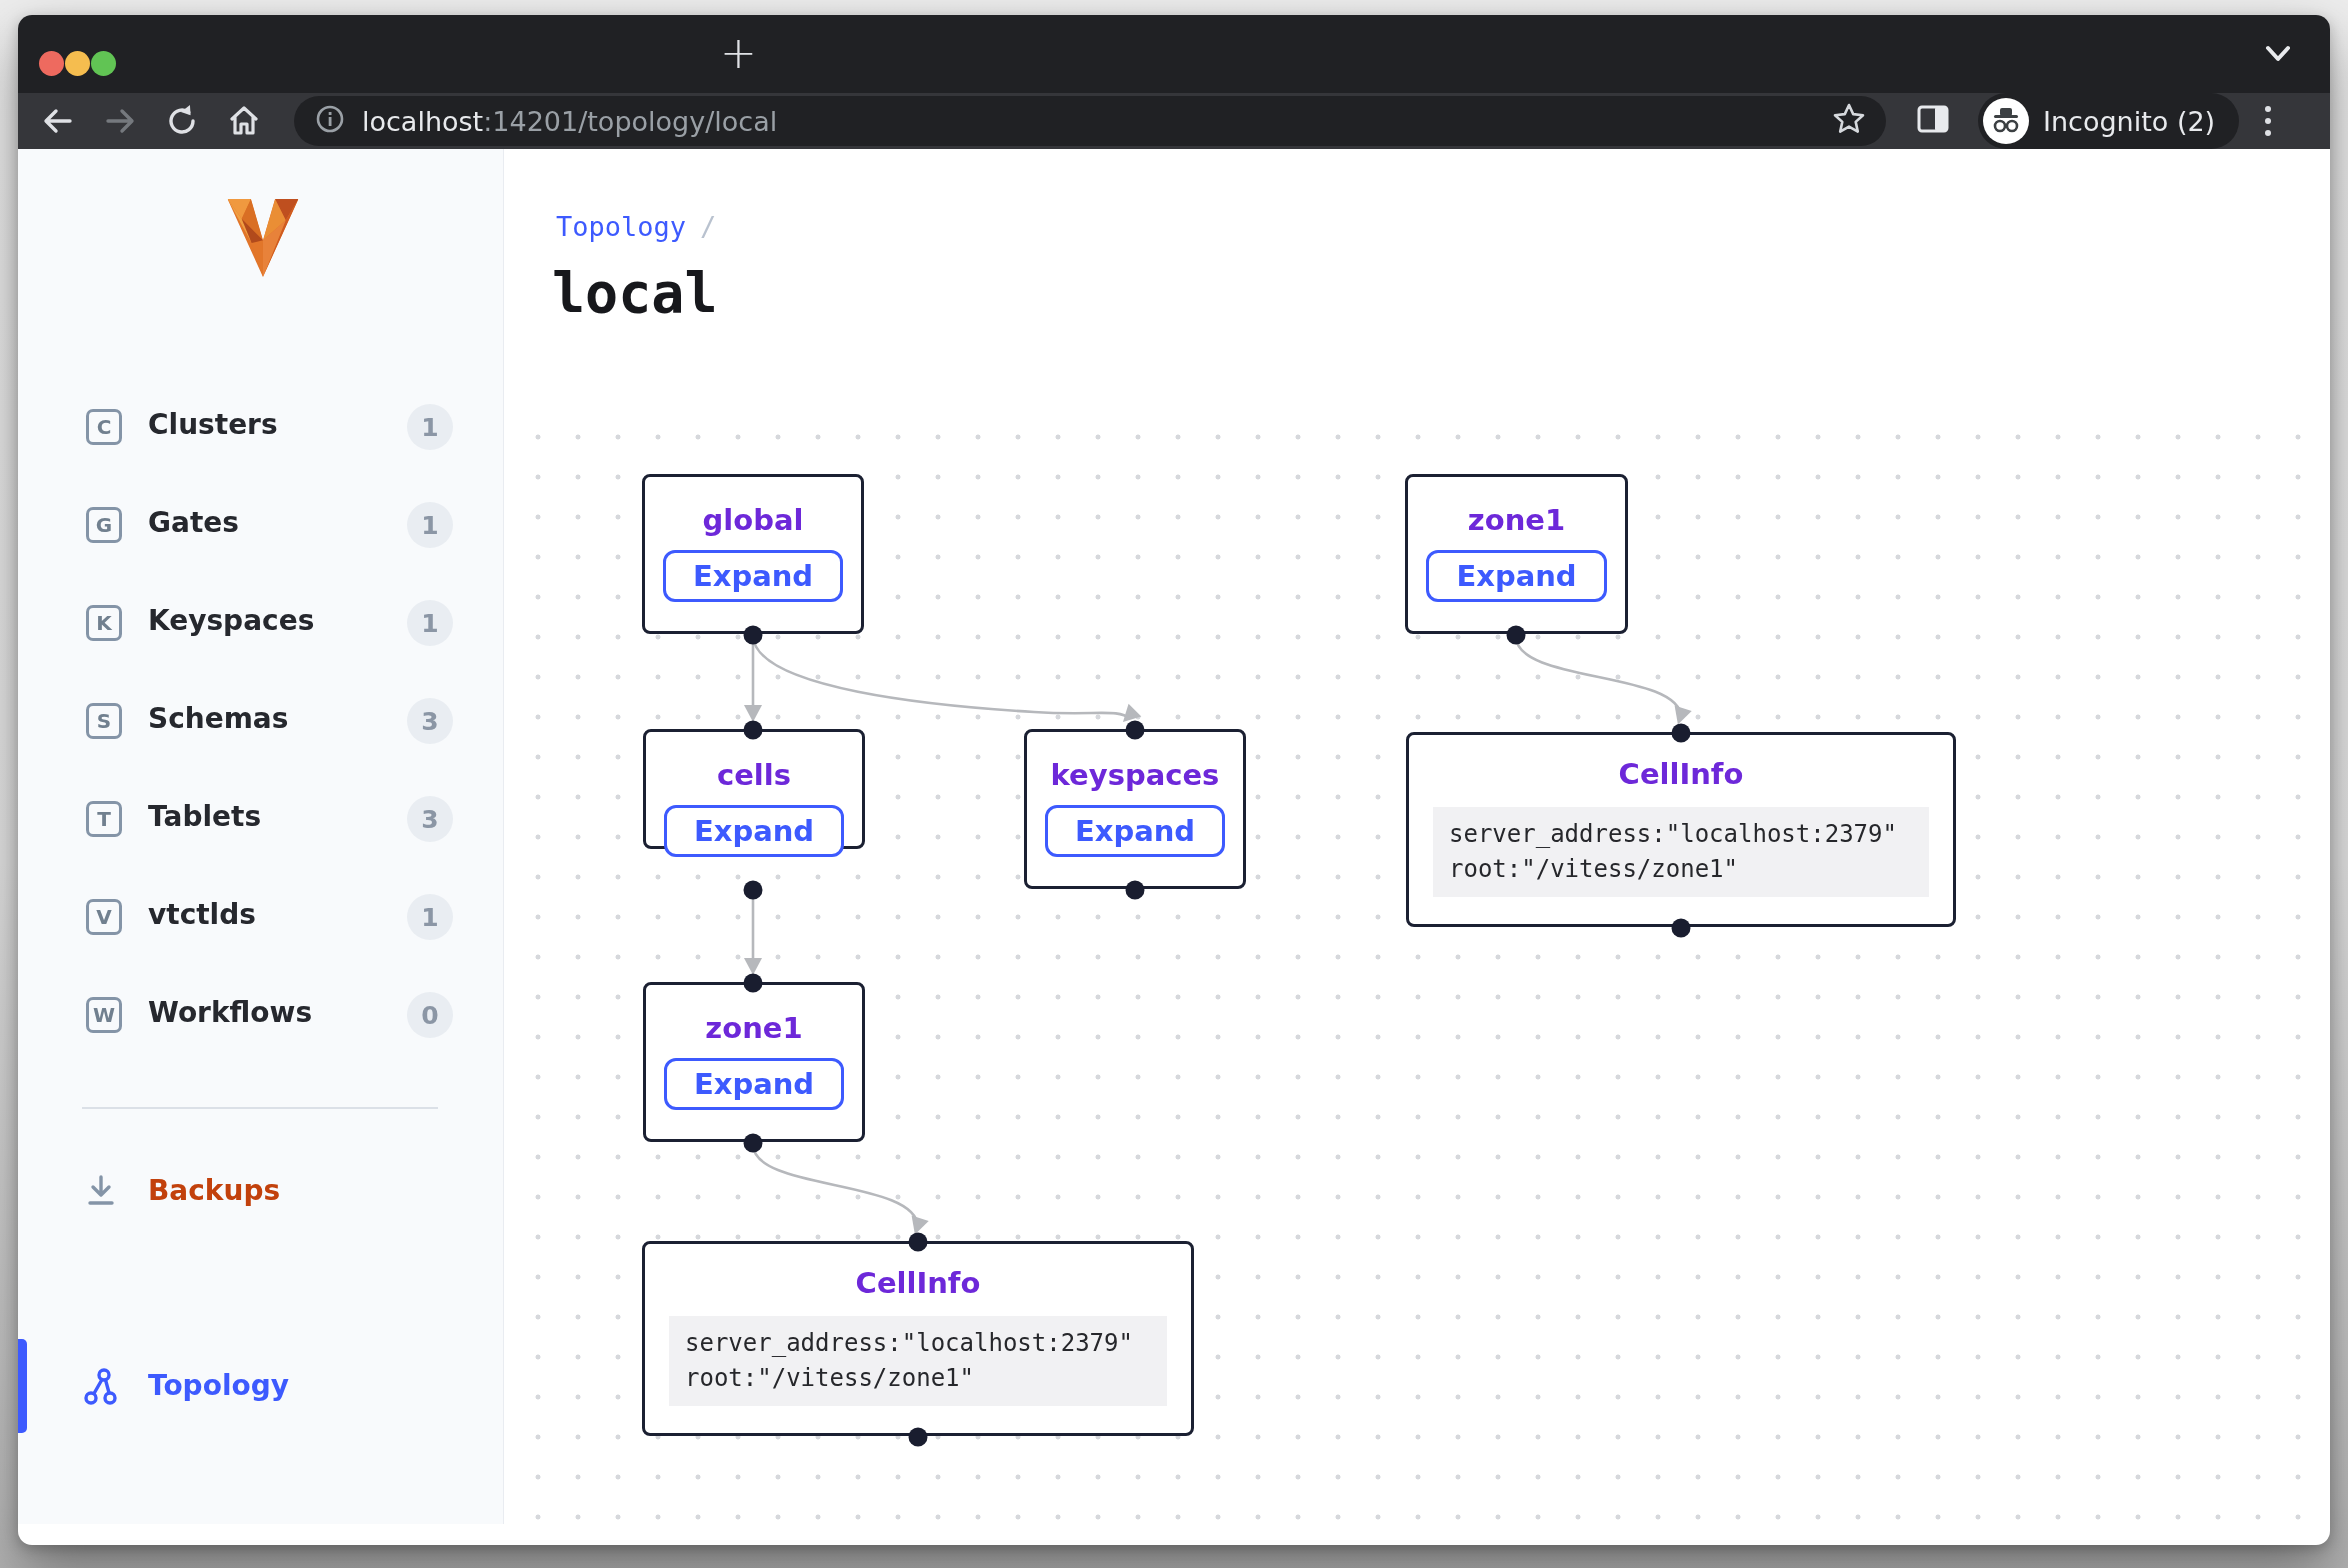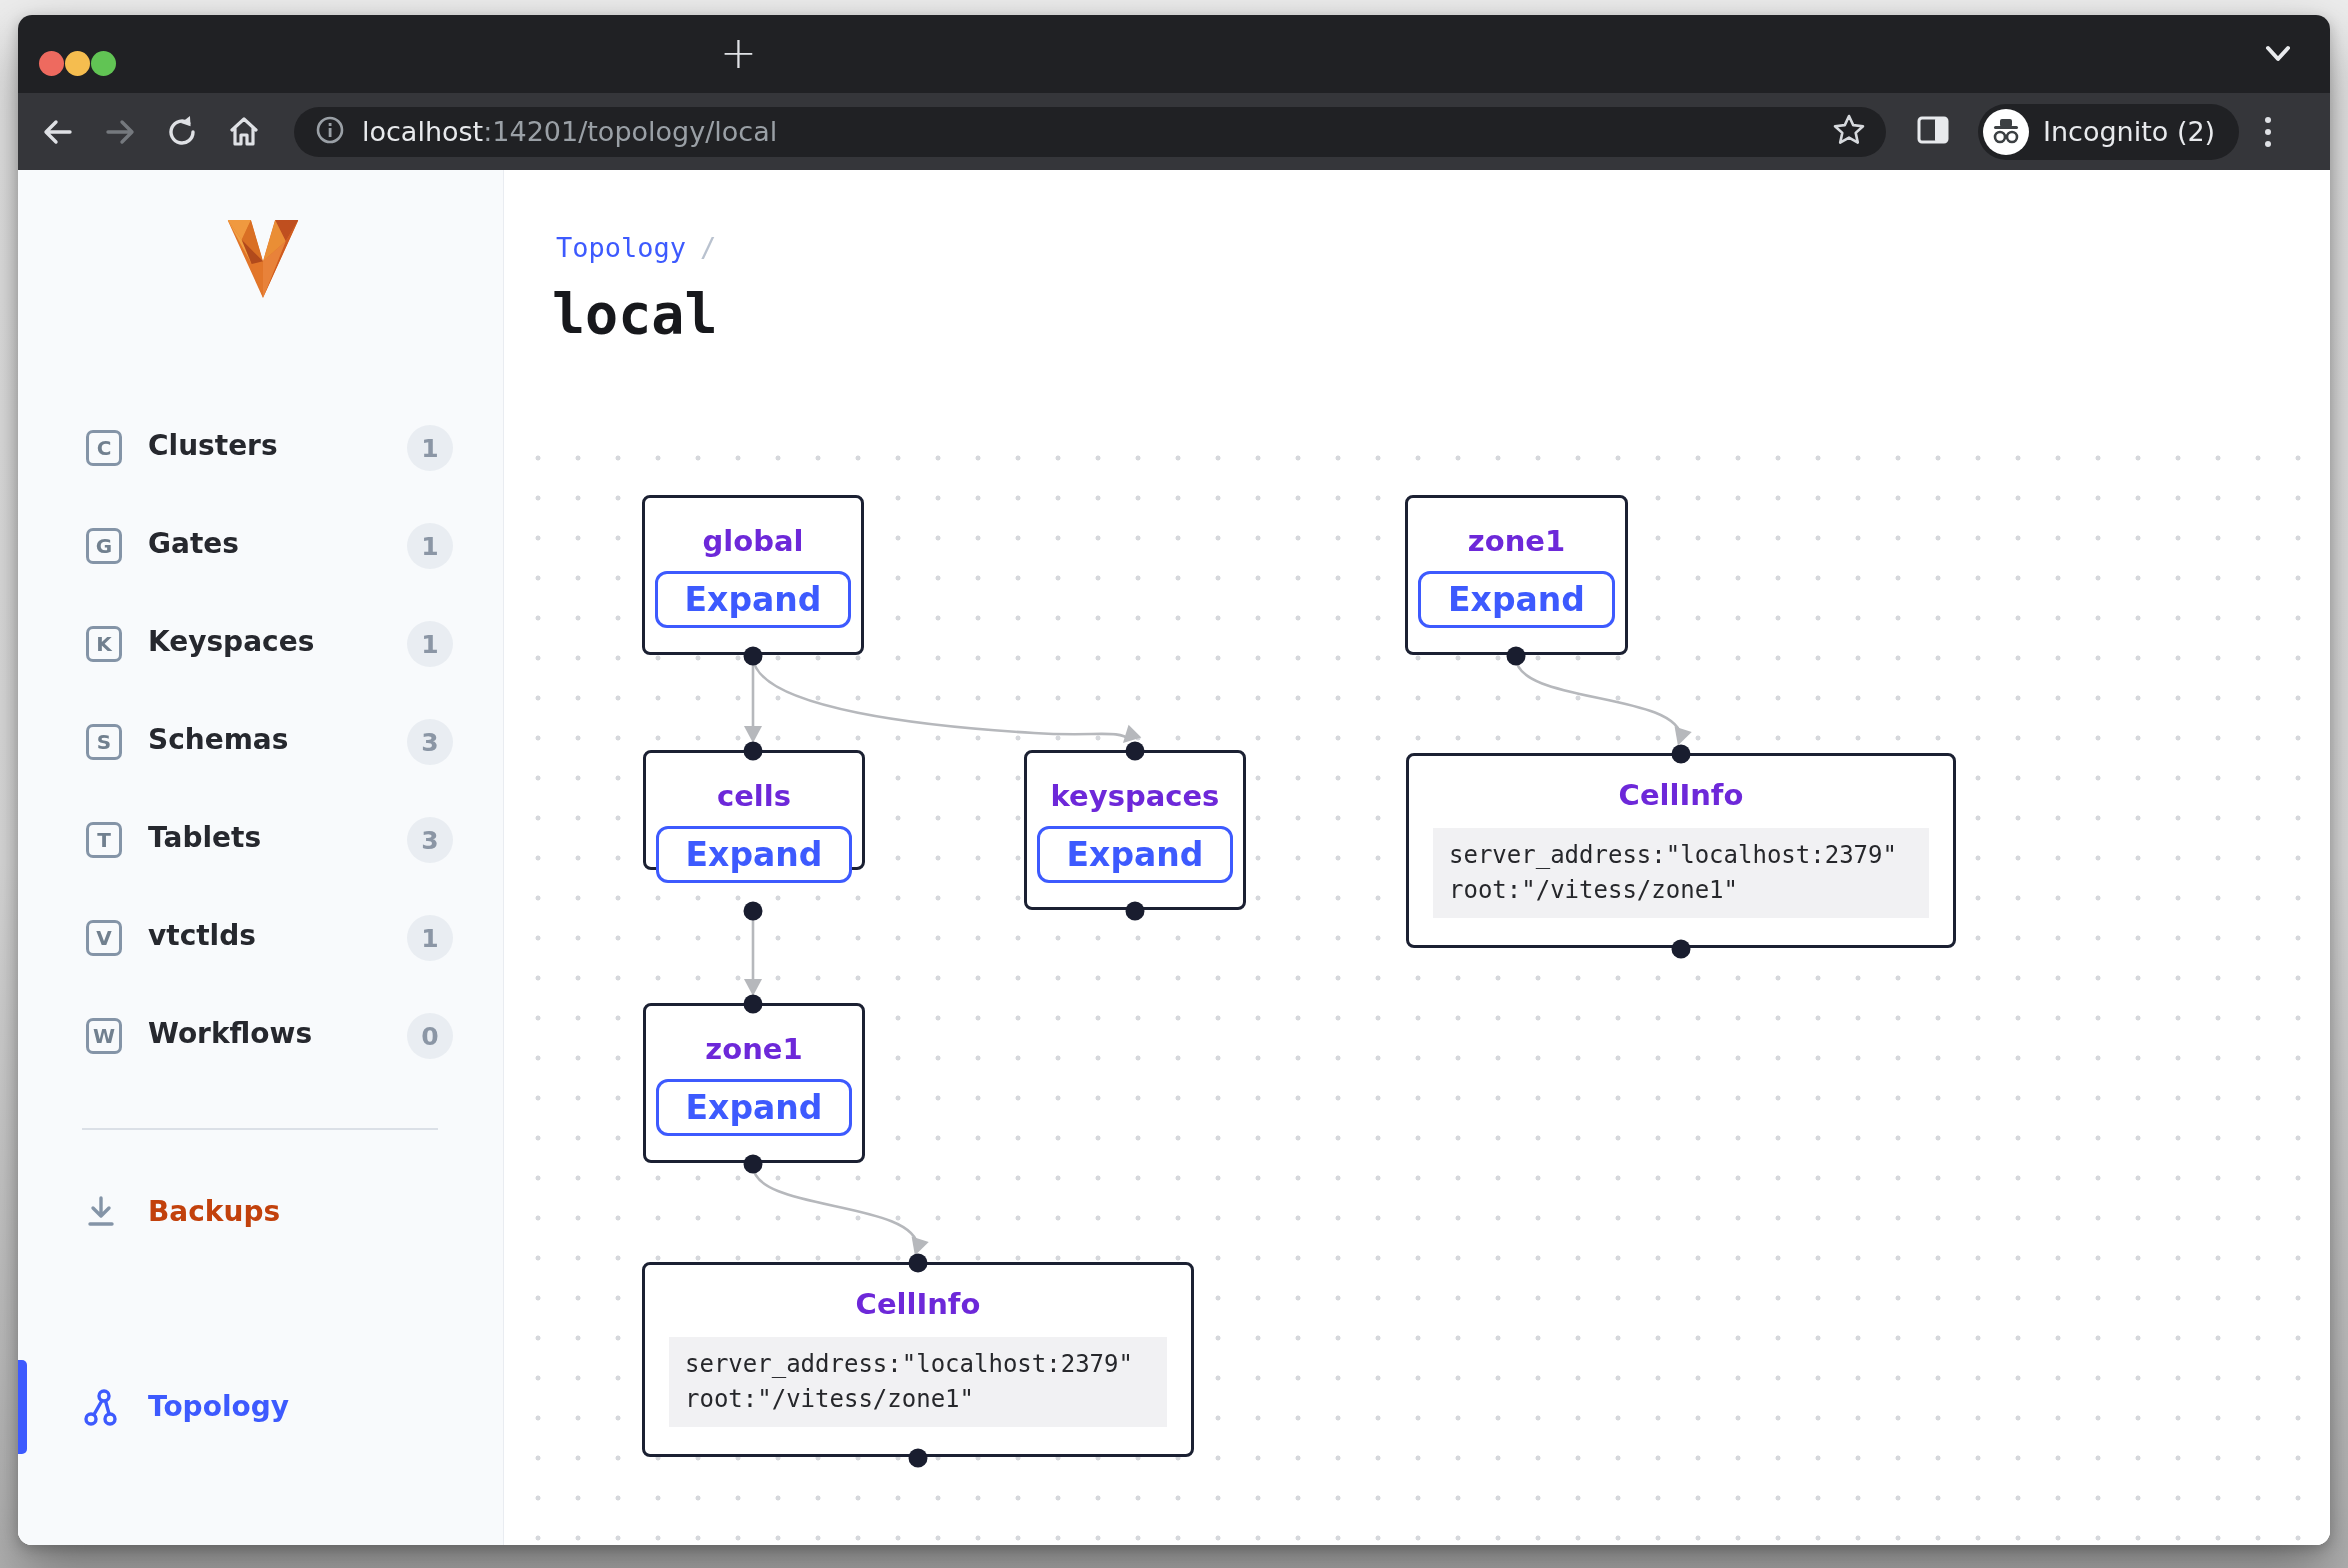--- a/index.html
+++ b/index.html
@@ -24,21 +24,21 @@
     position:absolute; left:187px; top:12px; width:490px; height:66px;
     background:#35363a; border-radius:14px 14px 0 0;
     display:flex; align-items:center; padding:0 22px;
   }
   .tab-title { color:#e8eaed; font-size:25px; margin-left:16px; white-space:nowrap; flex:1; overflow:hidden; }
   .tab-close { color:#bdc1c6; font-size:30px; line-height:30px; margin-left:10px; }
   .newtab { position:absolute; left:702px; top:14px; color:#dfe1e5; font-size:44px; font-weight:300; line-height:48px; }
   .tabsearch { position:absolute; right:34px; top:26px; }
   
   .toolbar {
-    height:77px; background:#35363a; display:flex; align-items:center; padding:0 22px;
+    height:56px; background:#35363a; display:flex; align-items:center; padding:0 22px;
   }
   .nav-ico { flex:0 0 auto; margin-right:26px; display:flex; align-items:center; }
   .omnibox {
     height:50px; width:1592px; background:#202124; border-radius:25px;
     display:flex; align-items:center; padding:0 20px; margin-left:6px;
   }
   .omnibox .url { font-size:27px; margin-left:16px; white-space:nowrap; }
   .url .host { color:#e8eaed; }
   .url .rest { color:#9aa0a6; }
   .omnibox .star { margin-left:auto; }
@@ -92,21 +92,21 @@
     background-size:40px 40px; background-position:14px 8px;
   }
   .node {
     position:absolute; background:#fff; border:3px solid #1b2032; border-radius:8px;
     text-align:center; z-index:1;
   }
   .node-title { font-size:29px; font-weight:700; color:#6d28d9; margin-top:26px; }
   .expand-btn {
     display:inline-block; margin-top:13px; padding:6px 27px;
     border:3px solid #3d5afe; border-radius:12px; background:#fff;
-    color:#3d5afe; font-size:33px; font-weight:700; cursor:pointer;
+    color:#3d5afe; font-size:29px; font-weight:700; cursor:pointer;
   }
   .node-info .node-title { margin-top:22px; }
   .code {
     margin:16px 24px 0; background:#f1f1f3; text-align:left;
     font-family:"DejaVu Sans Mono","Liberation Mono",monospace;
     font-size:24px; color:#26272b; line-height:1.45; padding:10px 16px;
   }
   .edges { position:absolute; inset:0; z-index:2; pointer-events:none; }
 </style>
 </head>

